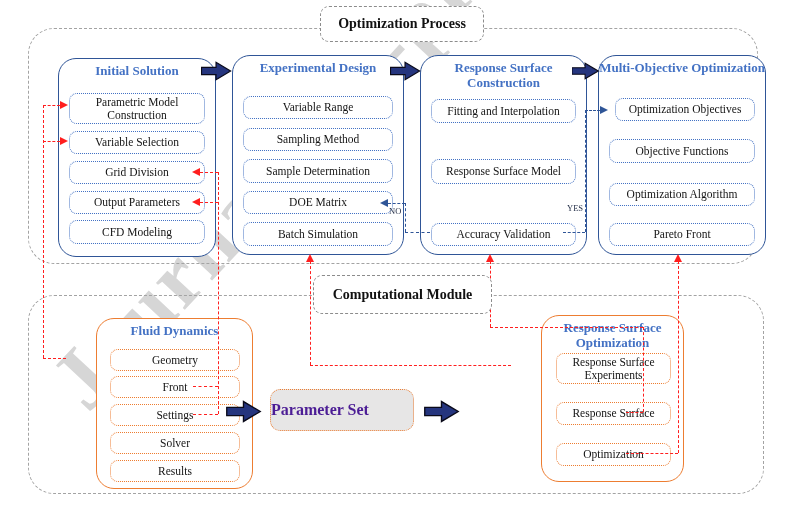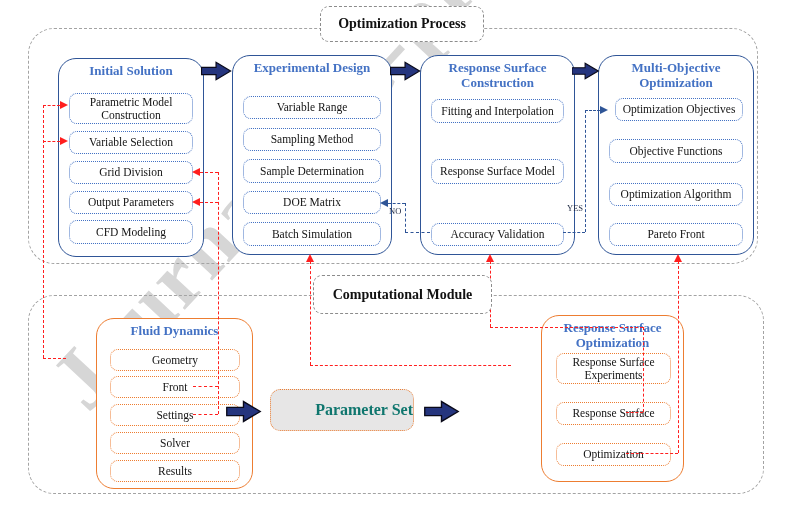--- a/index.html
+++ b/index.html
@@ -4,30 +4,30 @@
 <style>
   html,body{margin:0;padding:0;background:#ffffff;}
   #canvas{position:relative;width:785px;height:506px;background:#ffffff;overflow:hidden;
           font-family:"Liberation Serif","DejaVu Serif",serif;}
   .watermark{position:absolute;left:30px;top:360px;transform:rotate(-47deg);transform-origin:0 0;
              font-size:86px;font-weight:bold;letter-spacing:2px;color:#d6d6d6;white-space:nowrap;z-index:0;}
   .container{position:absolute;border:1.5px dashed #a3a3a3;border-radius:26px;background:transparent;z-index:1;}
   .banner{position:absolute;border:1.5px dashed #8c8c8c;border-radius:9px;background:#ffffff;z-index:4;
           display:flex;align-items:center;justify-content:center;font-weight:bold;font-size:14px;color:#111;}
   .module{position:absolute;border-radius:18px;background:#ffffff;z-index:2;}
-  .module.blue{border:1.7px solid #2F5597;}
+  .module.blue{border:1.7px solid #2F5597;padding-left:12px;}
   .module.orange{border:1.7px solid #ED7D31;margin-left:44px;}
   .mtitle{position:absolute;left:0;right:0;top:5px;text-align:center;font-weight:bold;
           font-size:13px;line-height:1.12;color:#4472C4;}
   .sub{position:absolute;border-radius:8px;background:#ffffff;display:flex;align-items:center;justify-content:center;
        text-align:center;font-size:11.5px;line-height:1.12;color:#141414;padding:1px 3px;box-sizing:border-box;}
   .sub.blue{left:10px;right:10px;border:1.3px dotted #4472C4;}
   .sub.orange{left:13px;right:12px;border:1.3px dotted #ED7D31;}
   .pset{position:absolute;left:270px;top:389px;width:142px;height:40px;border:1.6px dotted #ED7D31;border-radius:10px;
-        background:#E7E6E6;display:flex;align-items:center;justify-content:flex-end;font-weight:bold;font-size:16px;color:#0f766e;z-index:2;}
+        background:#E7E6E6;display:flex;align-items:center;justify-content:flex-start;font-weight:bold;font-size:16px;color:#4c1d95;z-index:2;}
   .blockarrow{position:absolute;z-index:3;}
   .hline,.vline{position:absolute;z-index:3;}
   .hline.red{border-top:1.5px dashed #FF1E1E;height:0;}
   .vline.red{border-left:1.5px dashed #FF1E1E;width:0;}
   .hline.navy{border-top:1.5px dashed #2F5597;height:0;}
   .vline.navy{border-left:1.5px dashed #2F5597;width:0;}
   .tri{position:absolute;width:0;height:0;z-index:3;}
   .tri.r.red{border-top:4px solid transparent;border-bottom:4px solid transparent;border-left:8px solid #FF1E1E;}
   .tri.l.red{border-top:4px solid transparent;border-bottom:4px solid transparent;border-right:8px solid #FF1E1E;}
   .tri.u.red{border-left:4px solid transparent;border-right:4px solid transparent;border-bottom:8px solid #FF1E1E;}

